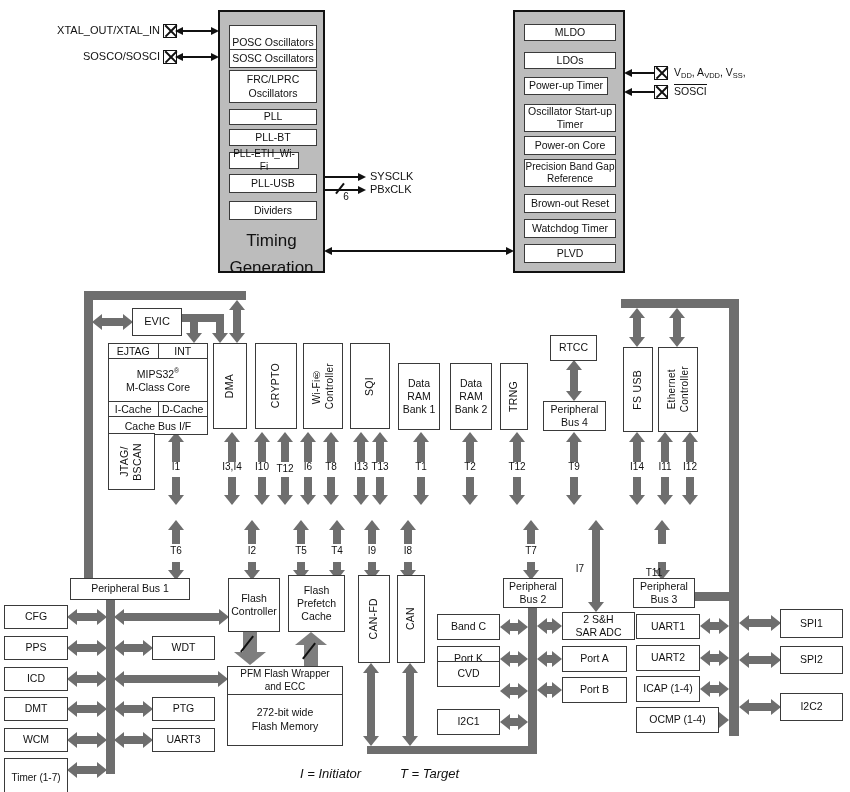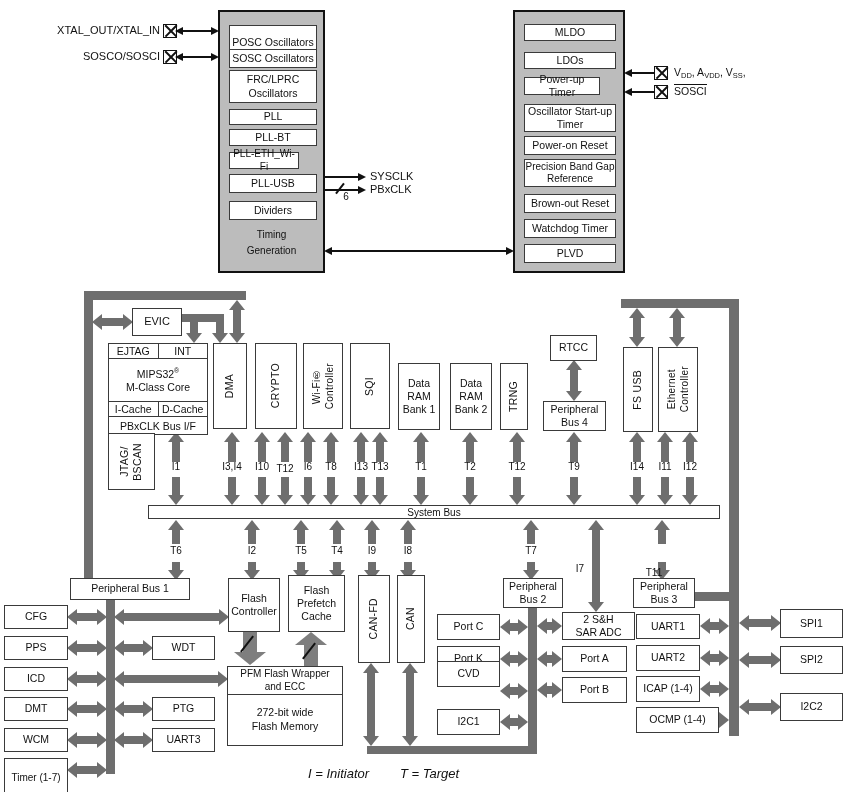--- a/index.html
+++ b/index.html
@@ -1,21 +1,21 @@
 <!DOCTYPE html>
 <html><head>
 <meta charset="utf-8">
 <style>
 *{margin:0;padding:0;box-sizing:border-box;}
 html,body{width:850px;height:792px;background:#fff;}
 body{font-family:"Liberation Sans",sans-serif;color:#111;}
 #stage{position:absolute;left:0;top:0;width:850px;height:792px;background:#fff;overflow:hidden;}
 .box{position:absolute;background:#fff;border:1.4px solid #3a3a3a;display:flex;align-items:center;justify-content:center;text-align:center;white-space:pre-line;line-height:1.25;font-size:10.5px;}
 .gblock{position:absolute;background:#bcbcbc;border:2.2px solid #111;}
-.gtitle{position:absolute;left:0;right:0;text-align:center;white-space:pre-line;line-height:1.6;font-size:10px;}
+.gtitle{position:absolute;left:0;right:0;text-align:center;white-space:pre-line;line-height:1.6;font-size:17px;}
 .vtxt{writing-mode:vertical-rl;transform:rotate(180deg);white-space:pre-line;text-align:center;line-height:1.25;letter-spacing:.3px;}
 .lab{position:absolute;font-size:10px;text-align:center;}
 .plab{position:absolute;font-size:11px;white-space:nowrap;}
 .hl,.vl{position:absolute;background:#6e6e6e;}
 .dh{position:absolute;height:8px;background:#6e6e6e;}
 .dh::before,.dh::after{content:"";position:absolute;top:-4.5px;width:0;height:0;border-top:8.5px solid transparent;border-bottom:8.5px solid transparent;}
 .dh::before{left:-10px;border-right:10px solid #6e6e6e;}
 .dh::after{right:-10px;border-left:10px solid #6e6e6e;}
 .dv,.au,.ad{position:absolute;width:8px;background:#6e6e6e;}
 .dv::before,.dv::after,.au::before,.ad::after{content:"";position:absolute;left:-4.5px;width:0;height:0;border-left:8.5px solid transparent;border-right:8.5px solid transparent;}
@@ -199,24 +199,24 @@
   <div class="tra" style="left:325px;top:189px;width:33px"></div>
   <div class="plab" style="left:370px;top:183px">PBxCLK</div>
   <div class="slash" style="left:339px;top:182px;height:13px;width:1.8px"></div>
   <div class="lab" style="left:340px;top:191px;width:12px">6</div>
 
   <div class="tdh" style="left:332px;top:250px;width:174px"></div>
 
   <div class="gblock" style="left:513px;top:10px;width:112px;height:263px">
     <div class="box" style="left:9px;top:12px;width:92px;height:17px">MLDO</div>
     <div class="box" style="left:9px;top:40px;width:92px;height:17px">LDOs</div>
-    <div class="box" style="left:9px;top:65px;width:76px;height:18px">Power-up Timer</div>
+    <div class="box" style="left:9px;top:65px;width:84px;height:18px">Power-up Timer</div>
     <div class="box" style="left:9px;top:92px;width:92px;height:28px">Oscillator Start-up
 Timer</div>
-    <div class="box" style="left:9px;top:124px;width:92px;height:19px">Power-on Reset</div>
+    <div class="box" style="left:9px;top:124px;width:92px;height:19px">Power-on Core</div>
     <div class="box" style="left:9px;top:147px;width:92px;height:28px;font-size:10px">Precision Band Gap
 Reference</div>
     <div class="box" style="left:9px;top:182px;width:92px;height:19px">Brown-out Reset</div>
     <div class="box" style="left:9px;top:207px;width:92px;height:19px">Watchdog Timer</div>
     <div class="box" style="left:9px;top:232px;width:92px;height:19px">PLVD</div>
   </div>
 
   <div class="tla" style="left:632px;top:72px;width:23px"></div>
   <div class="pinx" style="left:654px;top:66px"></div>
   <div class="plab" style="left:674px;top:66px;font-size:10.5px"><span>V</span><span class="sub">DD</span><span>, A</span><span class="sub">VDD</span><span>, V</span><span class="sub">SS</span><span>,</span></div>
@@ -232,21 +232,21 @@
       <div class="corecell">INT</div>
     </div>
     <div style="height:43px;border-bottom:1.5px solid #3a3a3a;display:flex;flex-direction:column;align-items:center;justify-content:center;font-size:10.5px;line-height:1.3">
       <div><span>MIPS32</span><span class="sup">®</span></div>
       <div>M-Class Core</div>
     </div>
     <div class="corerow" style="height:15px;border-bottom:1.5px solid #3a3a3a">
       <div class="corecell" style="border-right:1.5px solid #3a3a3a">I-Cache</div>
       <div class="corecell">D-Cache</div>
     </div>
-    <div class="corecell" style="flex:1">PBxCLK Bus I/F</div>
+    <div class="corecell" style="flex:1">Cache Bus I/F</div>
   </div>
 
   <div class="box" style="left:108px;top:433px;width:47px;height:57px"><span class="vtxt">JTAG/
 BSCAN</span></div>
   <div class="box" style="left:213px;top:343px;width:34px;height:86px"><span class="vtxt">DMA</span></div>
   <div class="box" style="left:255px;top:343px;width:42px;height:86px"><span class="vtxt">CRYPTO</span></div>
   <div class="box" style="left:303px;top:343px;width:40px;height:86px"><span class="vtxt" style="font-size:10px">Wi-Fi®
 Controller</span></div>
   <div class="box" style="left:350px;top:343px;width:40px;height:86px"><span class="vtxt">SQI</span></div>
   <div class="box" style="left:398px;top:363px;width:42px;height:67px">Data
@@ -256,21 +256,20 @@
 RAM
 Bank 2</div>
   <div class="box" style="left:500px;top:363px;width:28px;height:67px"><span class="vtxt">TRNG</span></div>
   <div class="box" style="left:550px;top:335px;width:47px;height:26px">RTCC</div>
   <div class="box" style="left:543px;top:401px;width:63px;height:30px">Peripheral
 Bus 4</div>
   <div class="box" style="left:623px;top:347px;width:30px;height:85px"><span class="vtxt">FS USB</span></div>
   <div class="box" style="left:658px;top:347px;width:40px;height:85px"><span class="vtxt" style="font-size:10px">Ethernet
 Controller</span></div>
 
-  <div class="busbar" style="left:148px;top:505px;width:572px;height:14px">System Bus</div>
 
   <div class="box" style="left:70px;top:578px;width:120px;height:22px">Peripheral Bus 1</div>
   <div class="box" style="left:228px;top:578px;width:52px;height:54px">Flash
 Controller</div>
   <div class="box" style="left:288px;top:575px;width:57px;height:57px">Flash
 Prefetch
 Cache</div>
   <div class="box" style="left:358px;top:575px;width:32px;height:88px"><span class="vtxt">CAN-FD</span></div>
   <div class="box" style="left:397px;top:575px;width:28px;height:88px"><span class="vtxt">CAN</span></div>
   <div class="box" style="left:503px;top:578px;width:60px;height:30px">Peripheral
@@ -288,32 +287,32 @@
   <div class="box" style="left:4px;top:605px;width:64px;height:24px">CFG</div>
   <div class="box" style="left:4px;top:636px;width:64px;height:24px">PPS</div>
   <div class="box" style="left:4px;top:667px;width:64px;height:24px">ICD</div>
   <div class="box" style="left:4px;top:697px;width:64px;height:24px">DMT</div>
   <div class="box" style="left:4px;top:728px;width:64px;height:24px">WCM</div>
   <div class="box" style="left:4px;top:758px;width:64px;height:40px;font-size:10px">Timer (1-7)</div>
   <div class="box" style="left:152px;top:636px;width:63px;height:24px">WDT</div>
   <div class="box" style="left:152px;top:697px;width:63px;height:24px">PTG</div>
   <div class="box" style="left:152px;top:728px;width:63px;height:24px">UART3</div>
 
-  <div class="box" style="left:437px;top:614px;width:63px;height:26px">Port C</div>
+  <div class="box" style="left:437px;top:614px;width:63px;height:26px">Band C</div>
   <div class="box" style="left:437px;top:646px;width:63px;height:26px">Port K</div>
   <div class="box" style="left:437px;top:661px;width:63px;height:26px">CVD</div>
   <div class="box" style="left:437px;top:709px;width:63px;height:26px">I2C1</div>
   <div class="box" style="left:562px;top:612px;width:73px;height:28px">2 S&amp;H
 SAR ADC</div>
   <div class="box" style="left:562px;top:646px;width:65px;height:26px">Port A</div>
   <div class="box" style="left:562px;top:677px;width:65px;height:26px">Port B</div>
   <div class="box" style="left:636px;top:614px;width:64px;height:25px">UART1</div>
   <div class="box" style="left:636px;top:645px;width:64px;height:26px">UART2</div>
   <div class="box" style="left:636px;top:676px;width:64px;height:26px">ICAP (1-4)</div>
   <div class="box" style="left:636px;top:707px;width:83px;height:26px">OCMP (1-4)</div>
   <div class="box" style="left:780px;top:609px;width:63px;height:29px">SPI1</div>
   <div class="box" style="left:780px;top:646px;width:63px;height:28px">SPI2</div>
   <div class="box" style="left:780px;top:693px;width:63px;height:28px">I2C2</div>
 
-  <div class="legend" style="left:308px;top:766px">I = Initiator</div>
+  <div class="legend" style="left:300px;top:766px">I = Initiator</div>
   <div class="legend" style="left:400px;top:766px">T = Target</div>
 
 </div>
 
 </body></html>

